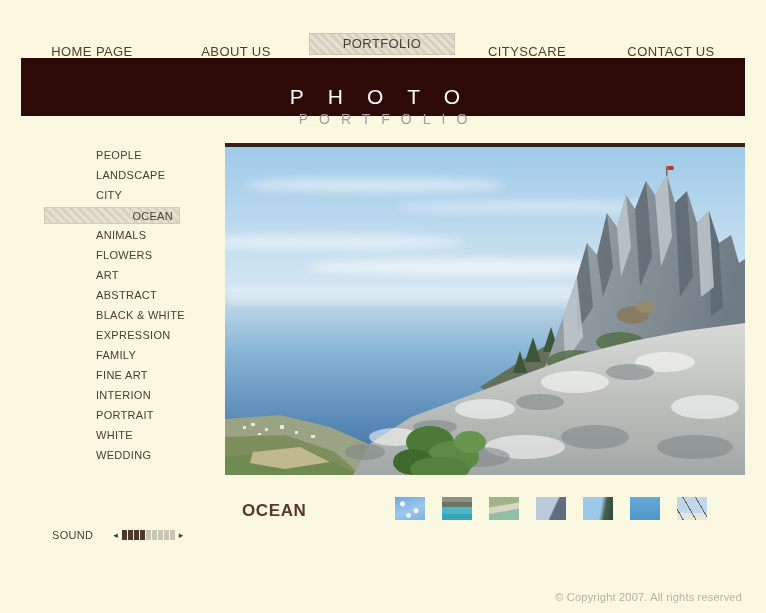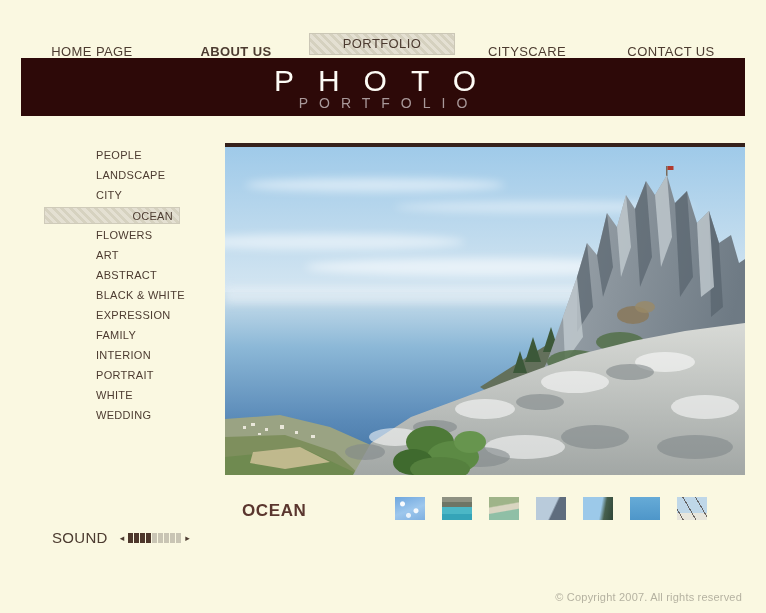--- a/index.html
+++ b/index.html
@@ -15,38 +15,38 @@
   body{font-family:"Liberation Sans", sans-serif; background:var(--page-background);}
   .page{position:relative;width:766px;height:613px;background:var(--page-background);overflow:hidden;}
 
   
   .nav-item{
     position:absolute;top:44px;transform:translateX(-50%);
     font-size:13px;color:var(--nav-text);letter-spacing:.4px;
     text-decoration:none;cursor:pointer;white-space:nowrap;
   }
   .nav-item.n1{left:92px;}
-  .nav-item.n2{left:236px;font-weight:bold;}
+  .nav-item.n2{left:236px;}
   .nav-item.n4{left:527px;}
   .nav-item.n5{left:671px;}
   .nav-item.active{
     left:382px;top:33px;width:146px;height:22px;line-height:20px;text-align:center;
     background-color:var(--active-tab);
     background-image:repeating-linear-gradient(45deg,#E4E0D2 0 3px,#D5D1BF 3px 6px);
     border:1px solid #CBC7B6;
   }
 
   
   .header-band{
     position:absolute;left:21px;top:58px;width:724px;height:58px;
     background:var(--header-band);text-align:center;padding-top:10px;
   }
   .site-title{
-    font-size:30px;line-height:26px;color:#FDFBF5;font-weight:400;
-    letter-spacing:24px;padding-left:8px;
+    font-size:21px;line-height:26px;color:#FDFBF5;font-weight:400;
+    letter-spacing:24px;padding-left:8px;margin-top:16px;
   }
   .site-subtitle{
     font-size:14px;line-height:15px;color:#A9999A;margin-top:2px;
     letter-spacing:11px;padding-left:11px;
   }
 
   
   .sidebar{position:absolute;left:44px;top:145px;width:136px;}
   .side-item{
     height:20px;line-height:20px;padding-left:8px;
@@ -90,21 +90,21 @@
       linear-gradient(180deg,#C9D8E4,#8395A6);}
   .t5{background:
       linear-gradient(100deg,#9CC9E9 0 58%,#47604E 72%,#2E4536 100%);}
   .t6{background:linear-gradient(180deg,#66ABD7 0%,#4E96C9 100%);}
   .t7{background:
       repeating-linear-gradient(60deg,transparent 0 5px,rgba(70,60,55,.75) 5px 6px,transparent 6px 11px),
       linear-gradient(180deg,#BFD7E8 0 70%,#E8E6DC 70% 100%);}
 
   
   .sound{position:absolute;left:52px;top:529px;display:flex;align-items:center;}
-  .sound-label{font-size:15px;letter-spacing:.3px;color:var(--nav-text);margin-right:12px;}
+  .sound-label{font-size:11px;letter-spacing:.3px;color:var(--nav-text);margin-right:20px;}
   .vol-arrow{font-size:9px;color:var(--nav-text);cursor:pointer;line-height:12px;}
   .bars{display:flex;gap:1px;margin:0 4px;}
   .bar{width:5px;height:10px;background:#C9C5B4;}
   .bar.on{background:#4D372B;}
 
   
   .copyright{
     position:absolute;right:24px;top:591px;
     font-size:11px;color:var(--copyright-text);letter-spacing:.2px;
   }
@@ -125,26 +125,28 @@
   <header class="header-band">
     <div class="site-title">PHOTO</div>
     <div class="site-subtitle">PORTFOLIO</div>
   </header>
 
   <aside class="sidebar">
     <div class="side-item">PEOPLE</div>
     <div class="side-item">LANDSCAPE</div>
     <div class="side-item">CITY</div>
     <div class="side-item selected">OCEAN</div>
+    <div class="side-item">ANIMALS</div>
     <div class="side-item">FLOWERS</div>
     <div class="side-item">ART</div>
     <div class="side-item">ABSTRACT</div>
     <div class="side-item">BLACK &amp; WHITE</div>
     <div class="side-item">EXPRESSION</div>
     <div class="side-item">FAMILY</div>
+    <div class="side-item">FINE ART</div>
     <div class="side-item">INTERION</div>
     <div class="side-item">PORTRAIT</div>
     <div class="side-item">WHITE</div>
     <div class="side-item">WEDDING</div>
   </aside>
 
   <div class="main-photo">
     <svg width="520" height="328" viewBox="0 0 520 328" preserveAspectRatio="none">
       <defs>
         <linearGradient id="sky" x1="0" y1="0" x2="0" y2="1">

